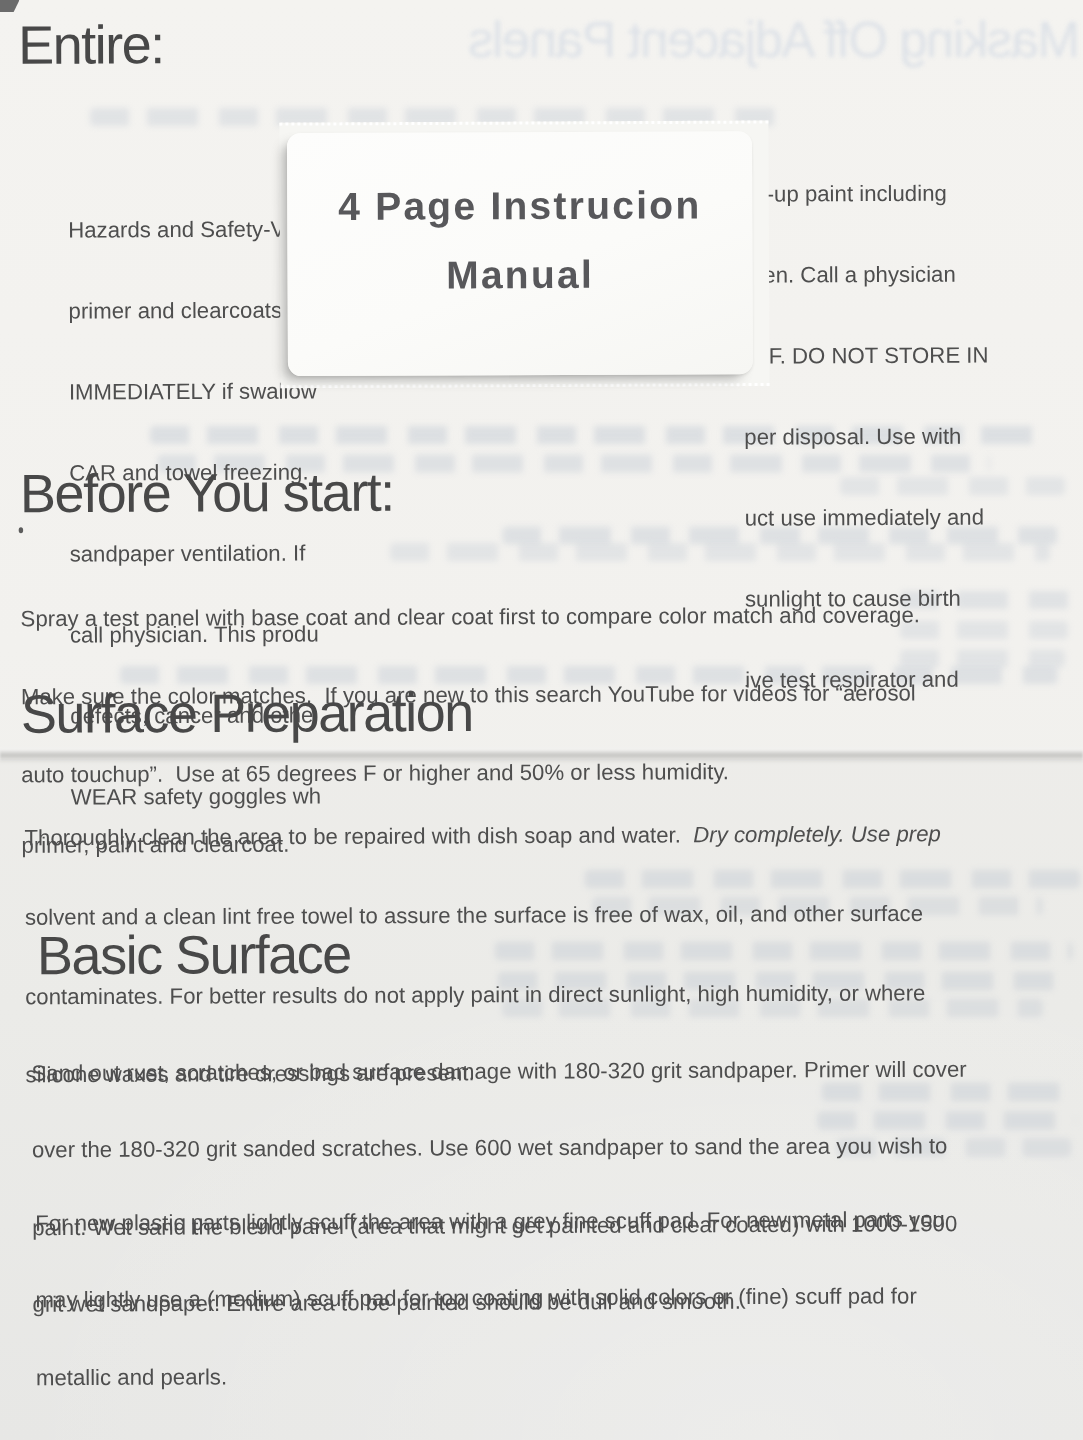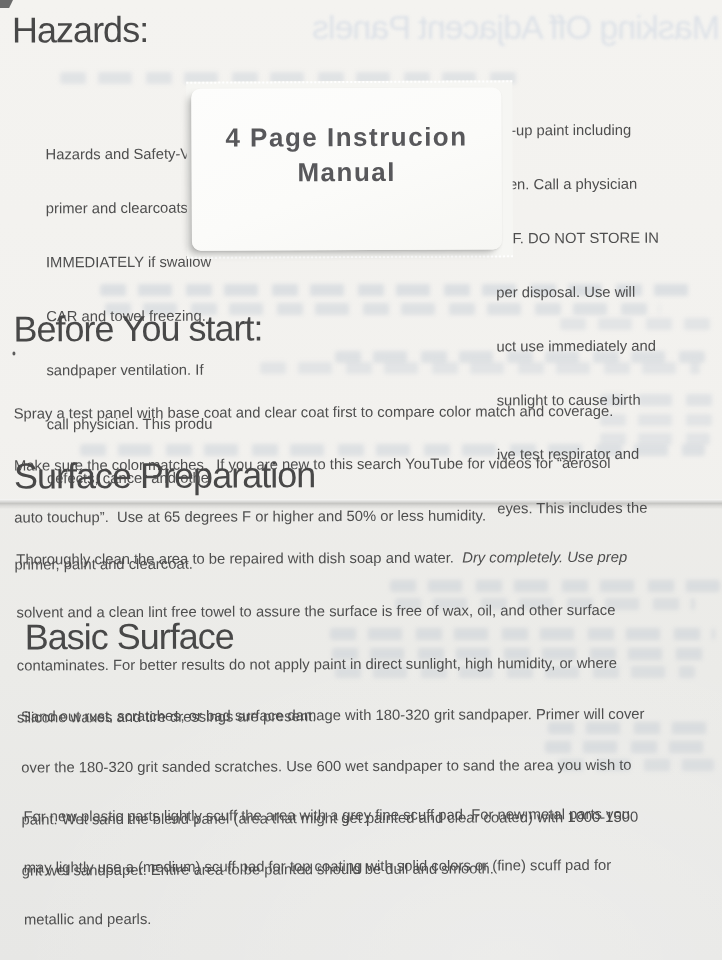--- a/index.html
+++ b/index.html
@@ -55,21 +55,21 @@
   
   .sticker-strip{position:absolute;left:188px;top:81px;width:326px;height:173px;
     background:#f6f6f3;border-top:2px dotted rgba(255,255,255,.95);
     border-bottom:2px dotted rgba(255,255,255,.95);}
   .sticker{position:absolute;left:193px;top:88px;width:310px;height:162px;border-radius:9px;
     background:linear-gradient(160deg,#fdfdfc 0%,#fbfbf9 55%,#f6f6f3 100%);
     box-shadow:-5px 5px 7px -2px rgba(100,100,100,.45), 0 1px 2px rgba(0,0,0,.08);
     display:flex;flex-direction:column;align-items:center;}
   .sticker-line{font-weight:bold;font-size:26px;letter-spacing:1.5px;color:#58585b;white-space:nowrap;}
   .sticker-line.l1{margin-top:34px;}
-  .sticker-line.l2{margin-top:4px;}
+  .sticker-line.l2{margin-top:15px;}
 </style>
 </head>
 <body>
 
 <div class="page">
 
   <div class="ghost-heading">Masking Off Adjacent Panels</div>
   <div>
       <div class="ghost-line" style="left: 60px; top: 72px; width: 460px; opacity: 0.45;"></div>
       <div class="ghost-line" style="left: 100px; top: 284px; width: 600px; opacity: 0.55;"></div>
@@ -90,53 +90,53 @@
       <div class="ghost-line" style="left: 545px; top: 741px; width: 172px; opacity: 0.5;"></div>
       <div class="ghost-line" style="left: 558px; top: 759px; width: 156px; opacity: 0.45;"></div>
     </div>
 
   <div class="corner-mark"></div>
   <div class="band"></div>
   <div class="lower-tint"></div>
 
   <div class="content">
 
-    <div class="h" id="h-warning">Hazards:</div>
+    <div class="h" id="h-warning">Entire:</div>
 
     <div class="para" id="p-warning">
       <div class="line">
         <span>Hazards and Safety-VERY</span>
         <span class="rfrag">ch-up paint including</span>
       </div>
       <div class="line">
         <span>primer and clearcoats ar</span>
         <span class="rfrag">dren. Call a physician</span>
       </div>
       <div class="line">
         <span>IMMEDIATELY if swallow</span>
         <span class="rfrag">20F. DO NOT STORE IN</span>
       </div>
       <div class="line">
         <span>CAR and towel freezing.</span>
-        <span class="rfrag">per disposal. Use will</span>
+        <span class="rfrag">per disposal. Use with</span>
       </div>
       <div class="line">
         <span>sandpaper ventilation. If</span>
         <span class="rfrag">uct use immediately and</span>
       </div>
       <div class="line">
         <span>call physician. This produ</span>
         <span class="rfrag">sunlight to cause birth</span>
       </div>
       <div class="line">
         <span>defects, cancer and othe</span>
         <span class="rfrag">ive test respirator and</span>
       </div>
       <div class="line">
-        <span class="rfrag">eyes. This includes the</span>
+        <span>WEAR safety goggles wh</span>
       </div>
       <div class="line">primer, paint and clearcoat.</div>
     </div>
 
     <div class="sticker-strip"></div>
     <div class="sticker">
       <div class="sticker-line l1">4 Page Instrucion</div>
       <div class="sticker-line l2">Manual</div>
     </div>
 

